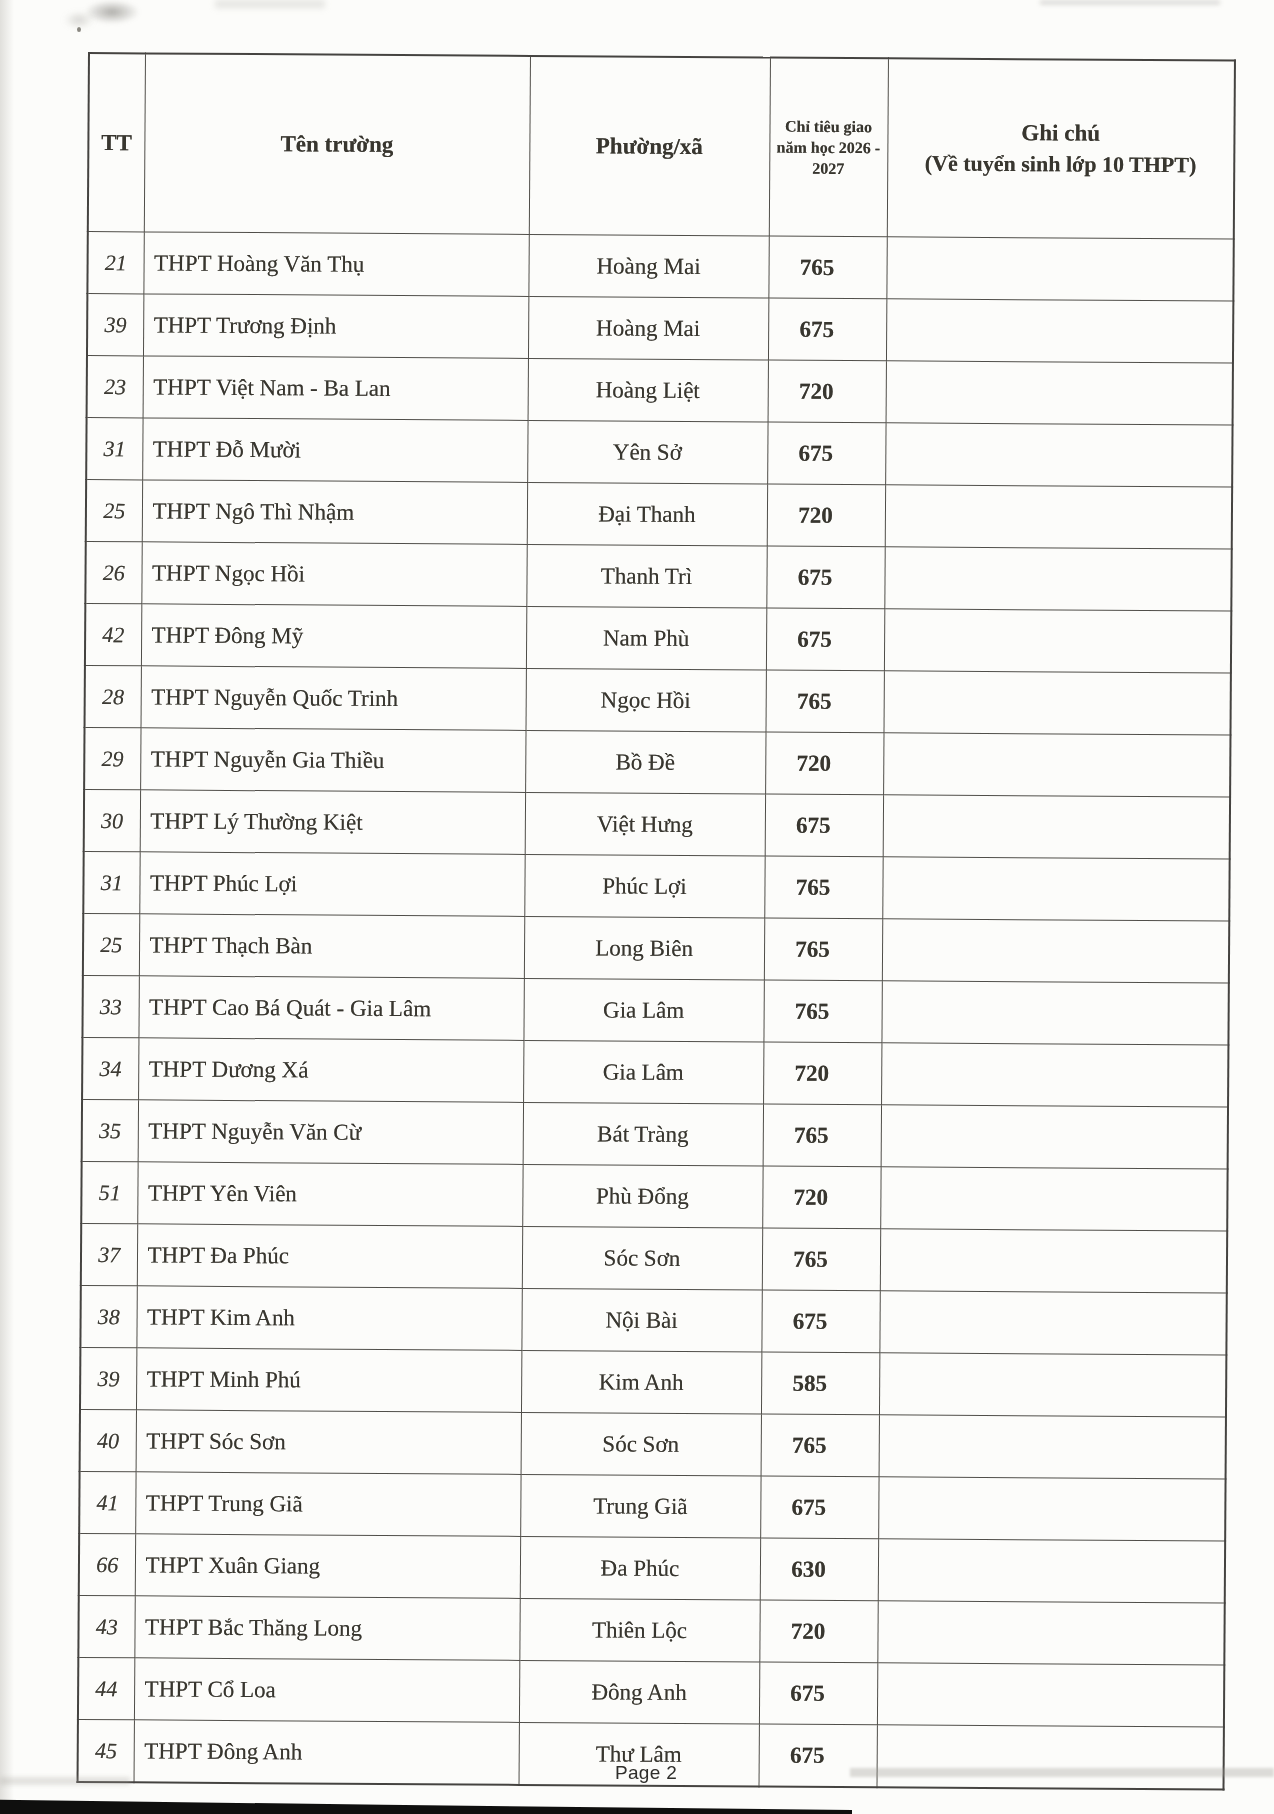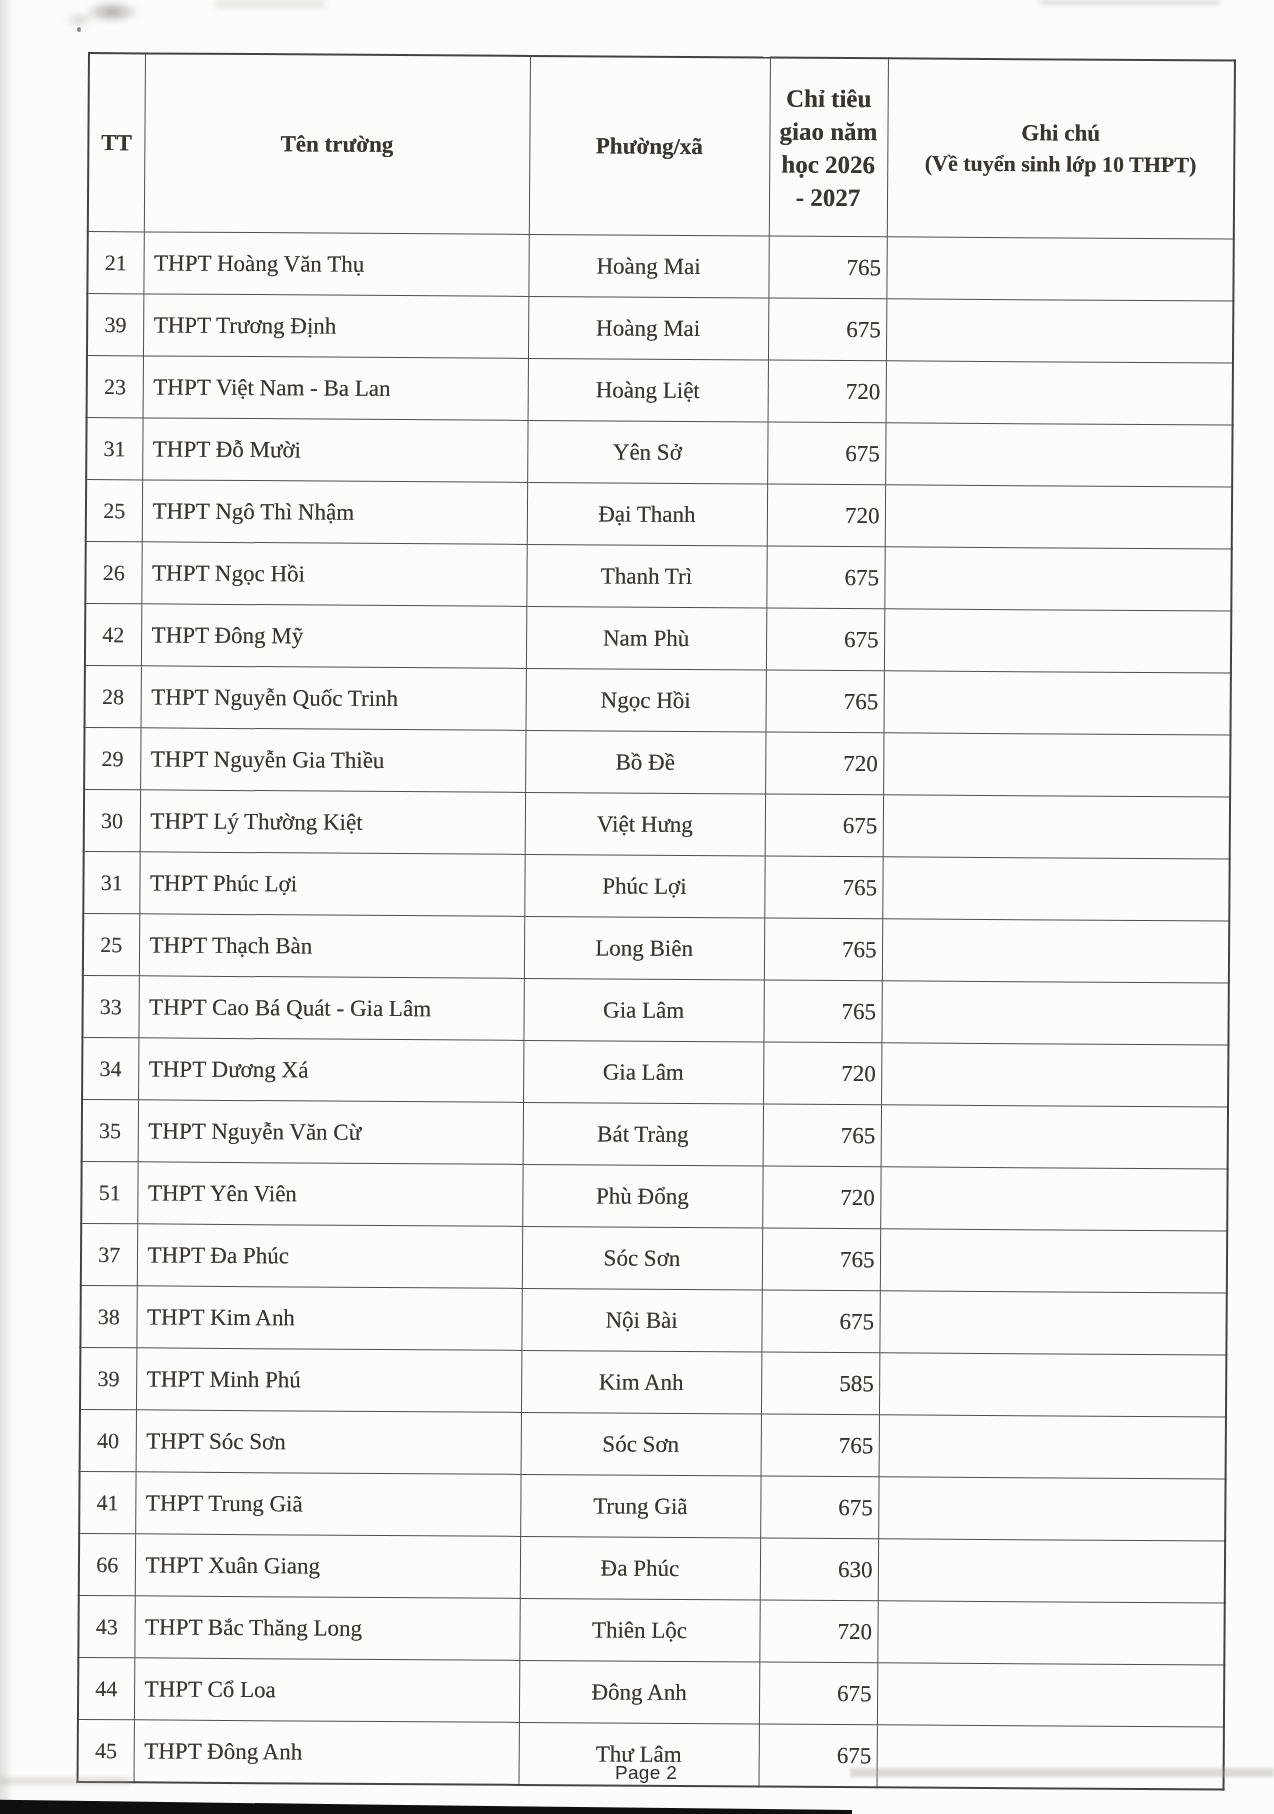--- a/index.html
+++ b/index.html
@@ -83,30 +83,30 @@
   }
   thead th{
     height:177px;
     font-weight:bold;
     font-size:23px;
     text-align:center;
     line-height:1.3;
   }
   th .narrow{
     display:block;max-width:104px;margin:12px auto;
-    font-size:25px;line-height:1.32;
+    font-size:16px;line-height:1.32;
   }
   th .note-title{display:block;font-size:23px;}
   th .note-sub{display:block;font-size:22px;margin-top:2px;}
 
   tbody td{height:61px;font-size:23px;}
-  td.tt{ text-align:center;font-size:22px;color:#3d3b34; }
+  td.tt{ text-align:center;font-size:22px;color:#3d3b34;font-style:italic; }
   td.school{ text-align:left;padding-left:10px; }
   td.ward{ text-align:center; }
-  td.quota{ text-align:right;padding-right:5px;font-weight:normal; }
+  td.quota{ text-align:center;padding-right:21px;font-weight:bold; }
   td.note{ }
 
   .page-footer{
     position:absolute;left:0;top:1762px;width:1292px;
     text-align:center;
     font-family:"Liberation Sans", sans-serif;
     font-size:19px;color:#2f2e2b;
     letter-spacing:.3px;
   }
 </style>

